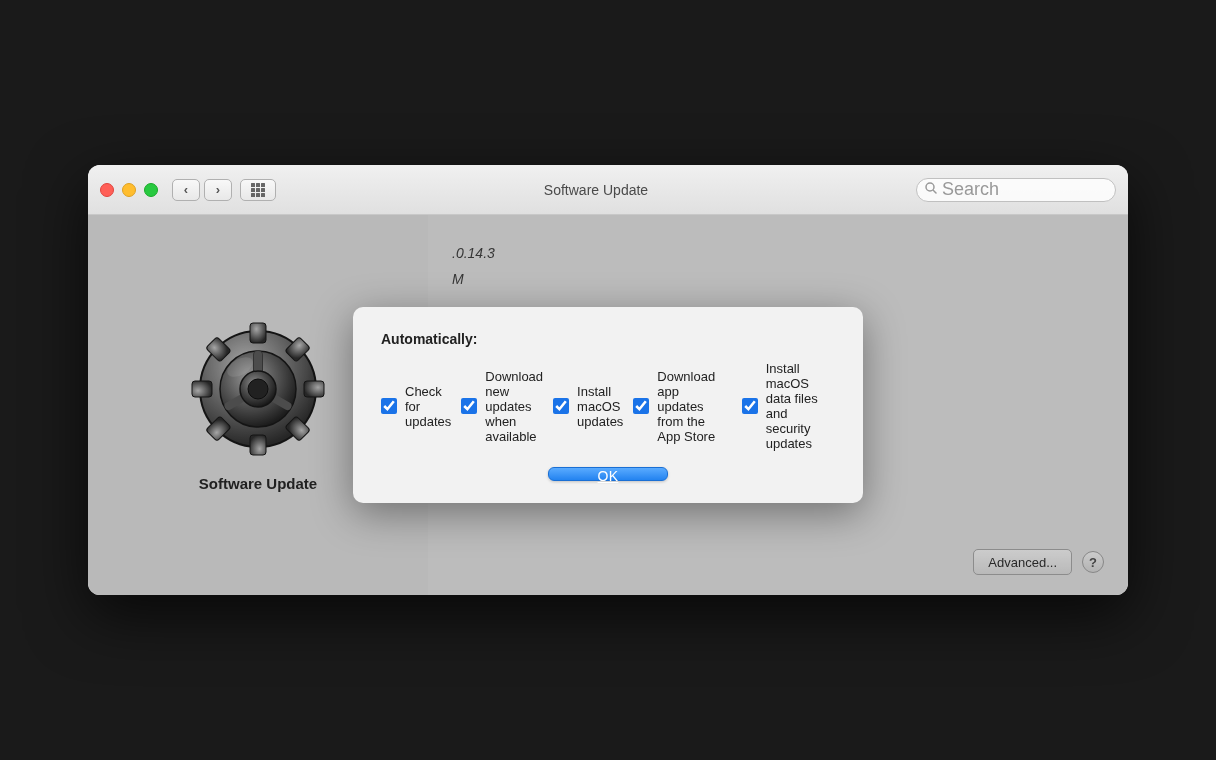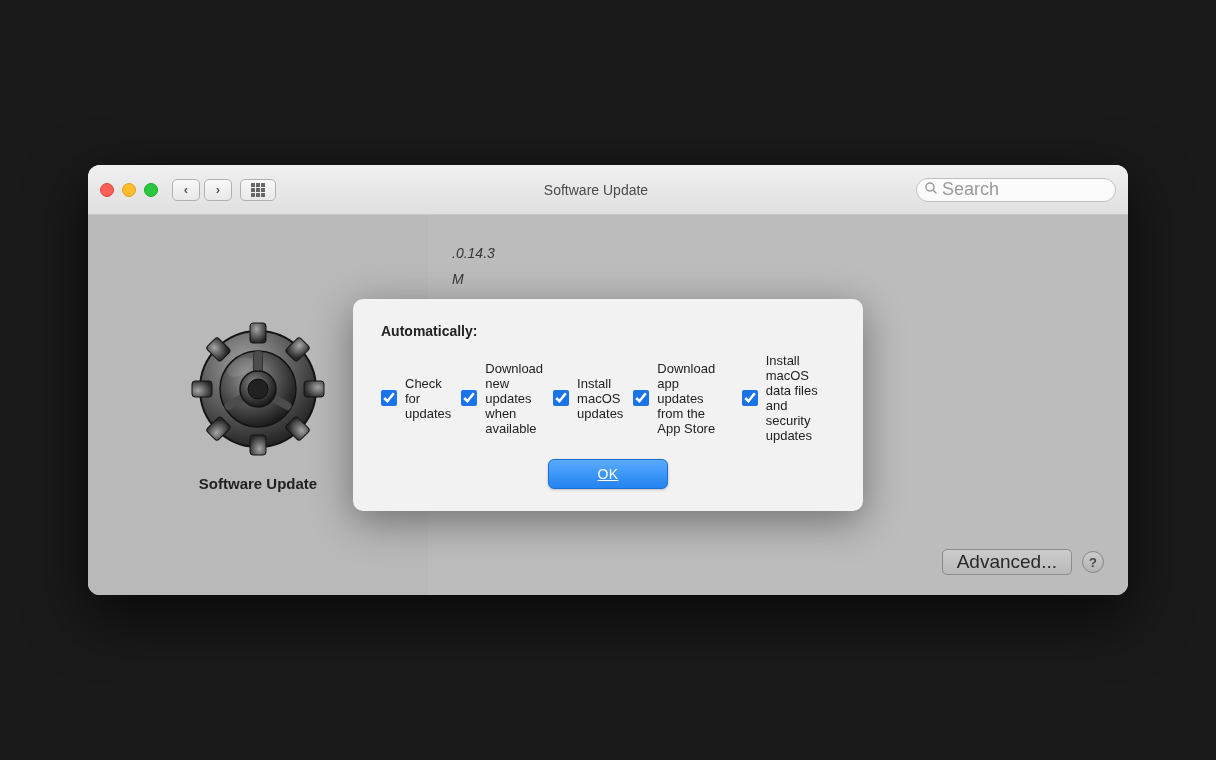--- a/index.html
+++ b/index.html
@@ -196,21 +196,21 @@
       gap: 10px;
       align-self: flex-end;
     }
 
     .advanced-btn {
       height: 26px;
       padding: 0 14px;
       background: linear-gradient(to bottom, #ffffff, #e8e8e8);
       border: 1px solid #b0b0b0;
       border-radius: 5px;
-      font-size: 19px;
+      font-size: 13px;
       color: #333;
       cursor: pointer;
       display: flex;
       align-items: center;
     }
 
     .help-btn {
       width: 22px;
       height: 22px;
       border-radius: 50%;
@@ -285,21 +285,21 @@
     .divider {
       height: 1px;
       background: #ccc;
       margin: 14px 0;
     }
 
     .ok-button {
       display: block;
       margin: 16px auto 0;
       width: 120px;
-      height: 30px;
+      height: 14px;
       background: linear-gradient(to bottom, #5aabff, #2383f0);
       border: 1px solid #1a6fd4;
       border-radius: 6px;
       color: white;
       font-size: 14px;
       font-weight: 500;
       cursor: pointer;
       letter-spacing: 0.3px;
       box-shadow: 0 1px 3px rgba(0,0,0,0.2);
       text-decoration: underline;

